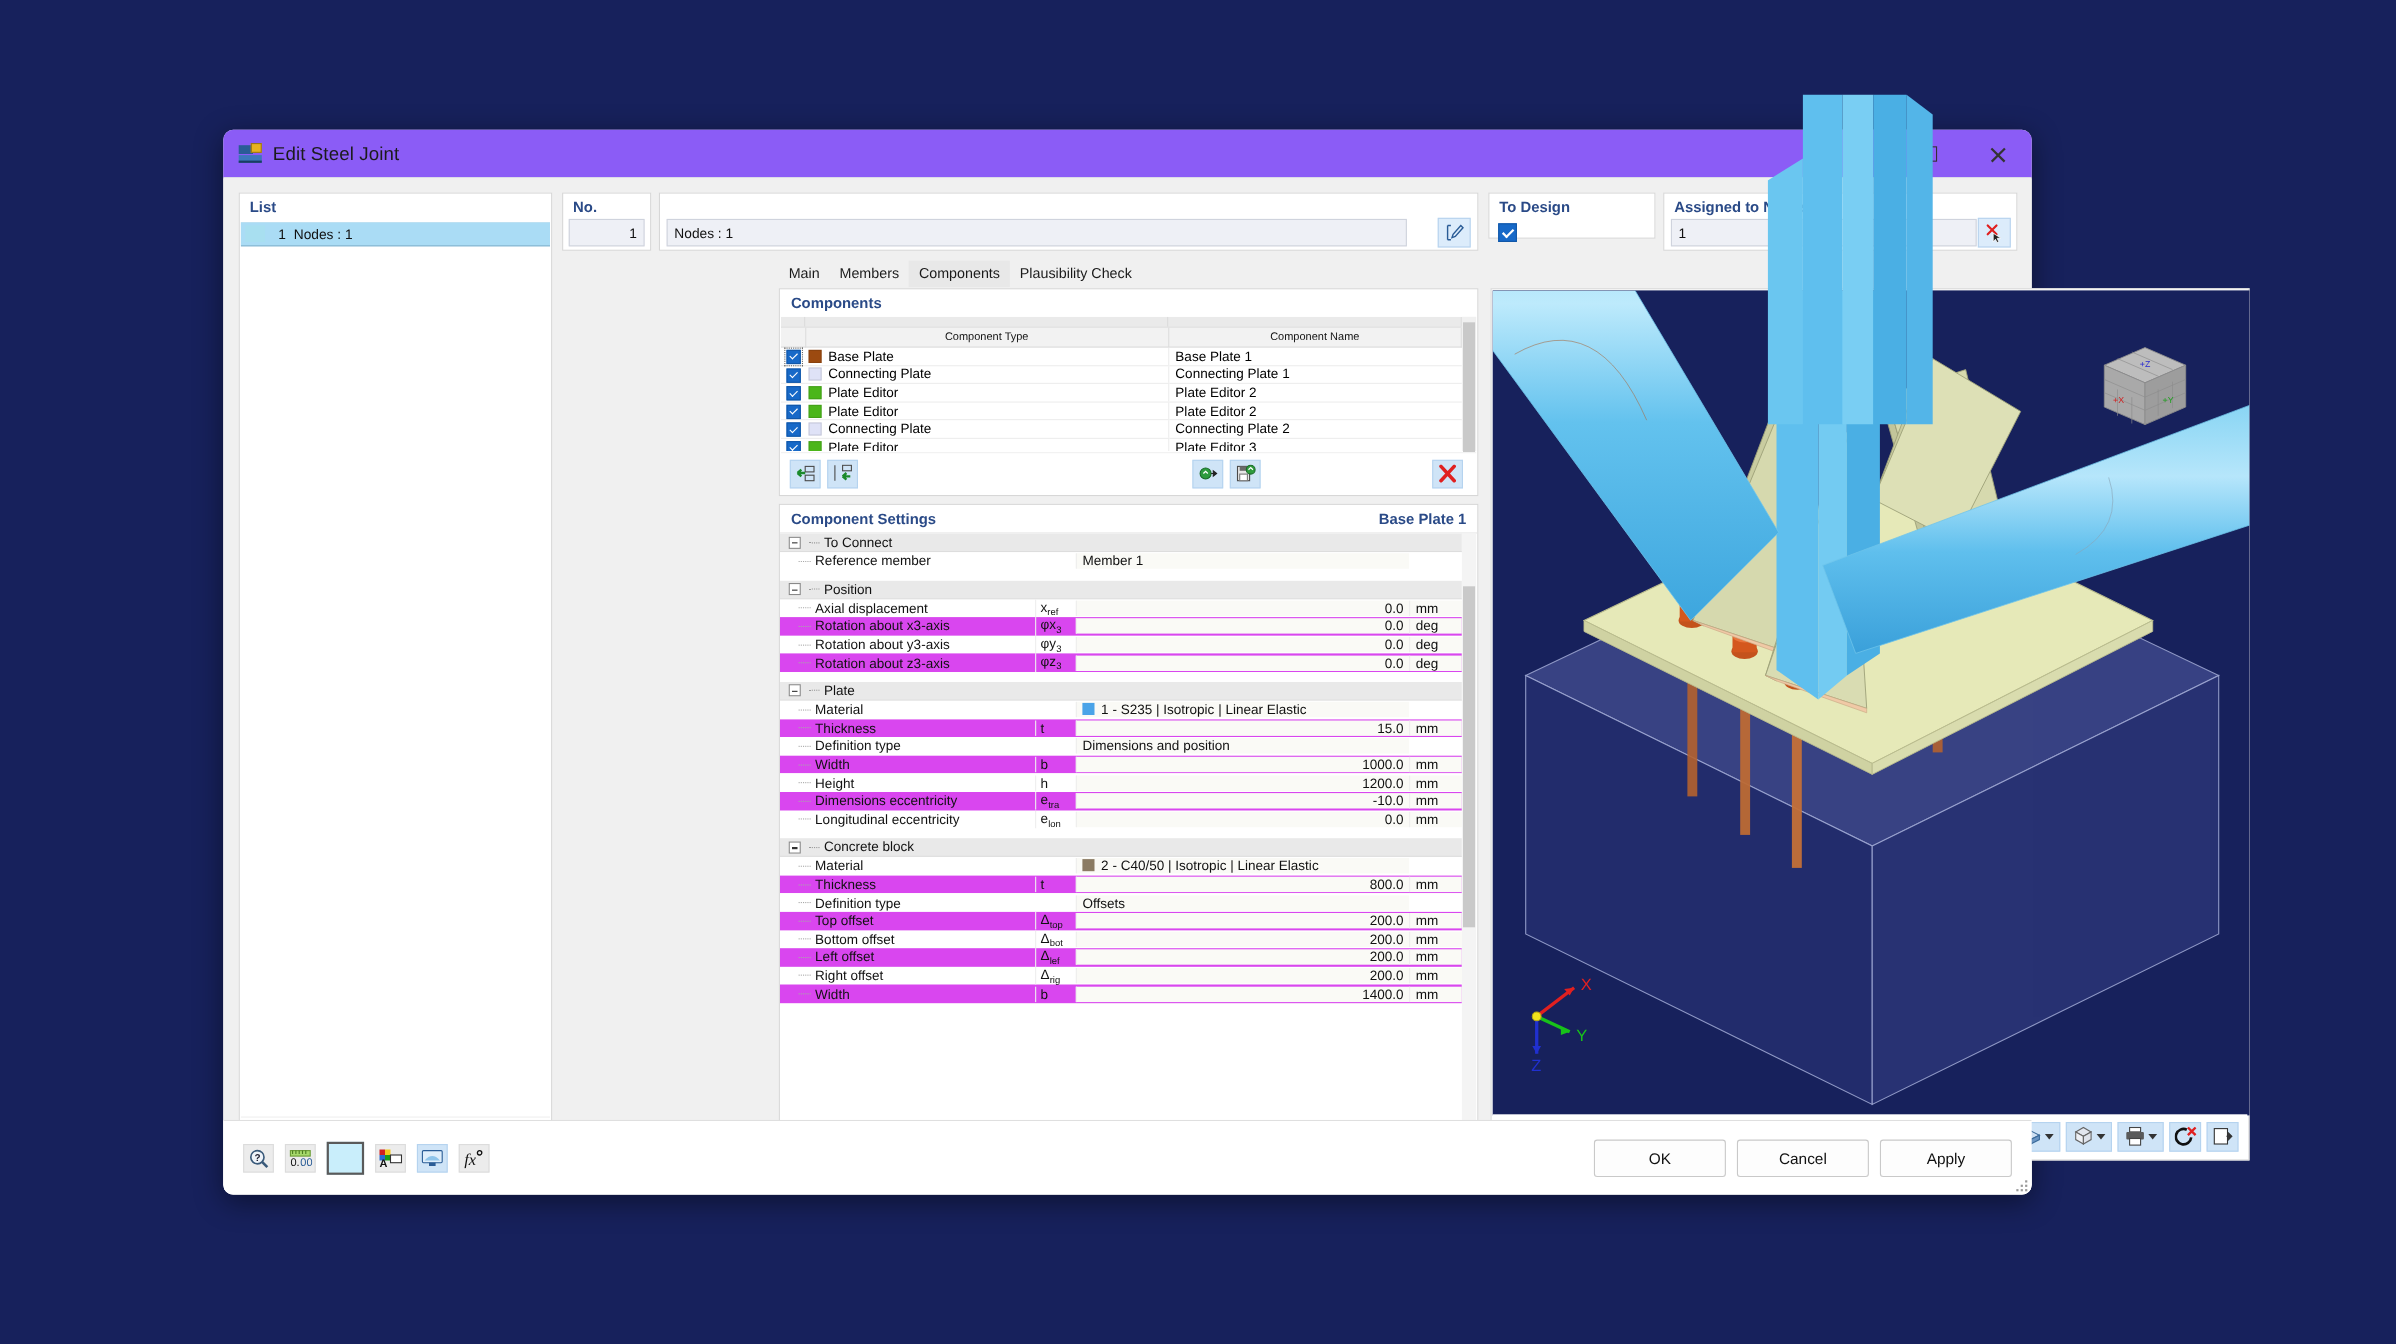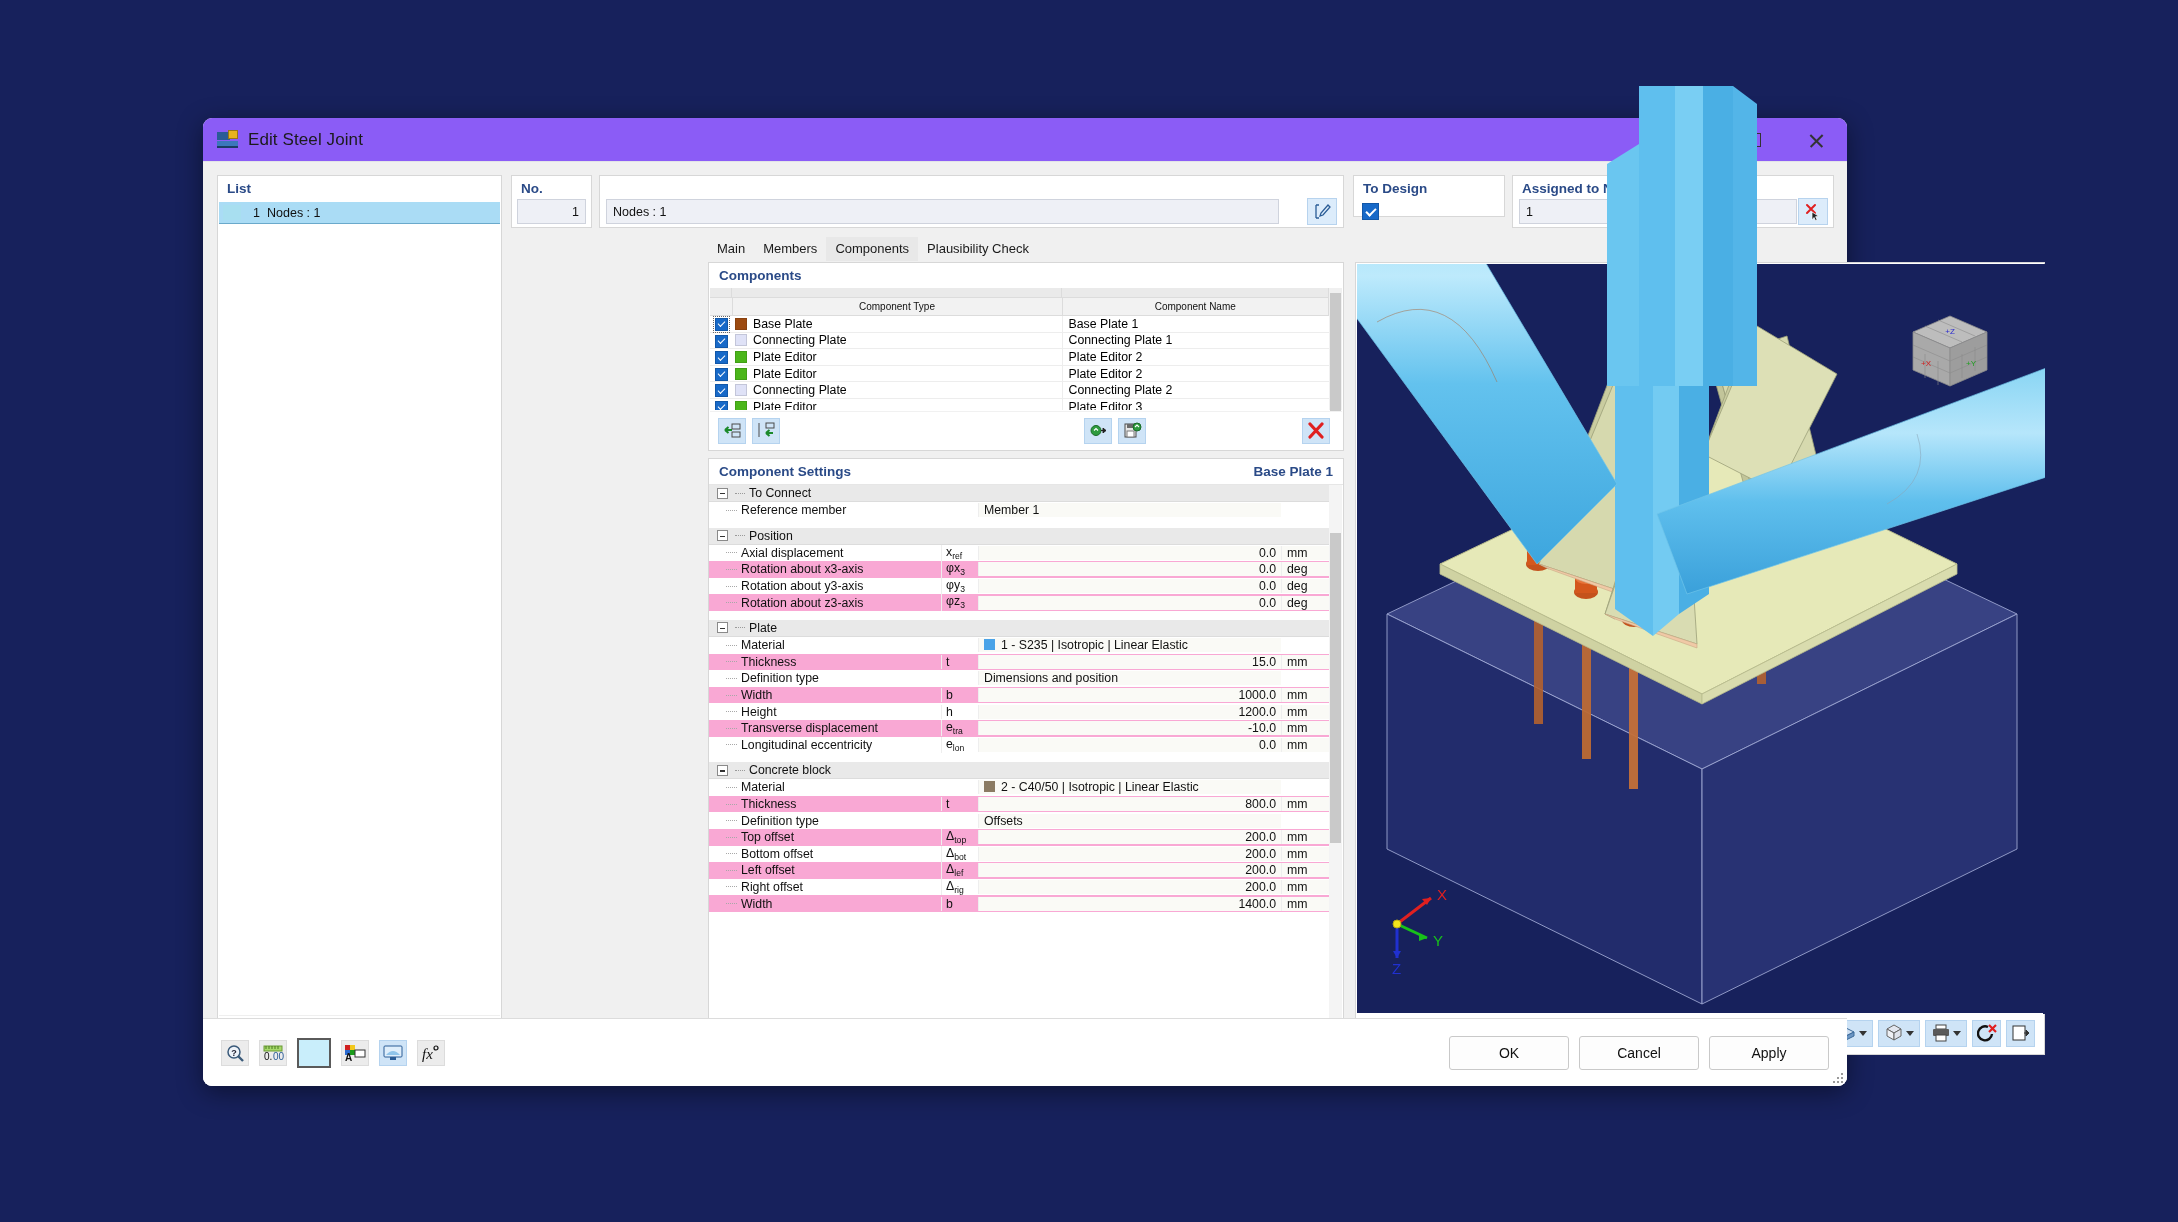--- a/index.html
+++ b/index.html
@@ -171,21 +171,21 @@
   #set-list { position:absolute; left:0; top:26px; right:14px; bottom:0; overflow:hidden; }
 
   .grp-row { display:flex; align-items:center; height:17px; background:#e9e9e9; border-bottom:1px solid #dcdcdc;
              font-size:12.3px; color:#111; }
   .grp-row .exp { width:11px; height:11px; border:1px solid #8a8a8a; background:#fff; margin-left:8px; margin-right:7px;
                   position:relative; flex:none; }
   .grp-row .exp:before { content:''; position:absolute; left:2px; top:4.5px; width:5px; height:1.4px; background:#333; }
   .grp-row .dash { width:10px; height:1px; border-top:1px dotted #9a9a9a; margin-right:4px; }
 
   .p-row { display:flex; align-items:center; height:16.6px; font-size:12.3px; color:#111; background:#fff; }
-  .p-row.alt { background:#f9a8d4; }
+  .p-row.alt { background:#d946ef; }
   .p-row .tree { width:32px; display:flex; align-items:center; justify-content:flex-end; padding-right:4px; flex:none;}
   .p-row .tree i { display:block; width:11px; border-top:1px dotted #a8a8a8; }
   .p-row .lbl { width:200px; flex:none; overflow:hidden; white-space:nowrap; }
   .p-row .sym { width:37px; flex:none; border-left:1px solid #eee; padding-left:4px; }
   .p-row .val { flex:1; text-align:right; padding-right:5px; border-left:1px solid #eee; background:#fafaf6; }
   .p-row .val.left { text-align:left; padding-left:5px; }
   .p-row .unit { width:48px; flex:none; padding-left:5px; border-left:1px solid #eee; background:#fafaf6;}
   .p-row .matsw { width:11px; height:11px; display:inline-block; vertical-align:-1px; margin-right:6px; }
   .gap-row { height:9px; background:#fff; }
   sub { font-size:8.6px; }
@@ -581,21 +581,21 @@
               </span>
               <span class="lbl">Height</span>
               <span class="sym">h</span>
               <span class="val"><span>1200.0</span></span>
               <span class="unit">mm</span>
             </div>
             <div class="p-row alt">
               <span class="tree">
                 <i></i>
               </span>
-              <span class="lbl">Transverse displacement</span>
+              <span class="lbl">Dimensions eccentricity</span>
               <span class="sym">e<sub>tra</sub></span>
               <span class="val"><span>-10.0</span></span>
               <span class="unit">mm</span>
             </div>
             <div class="p-row">
               <span class="tree">
                 <i></i>
               </span>
               <span class="lbl">Longitudinal eccentricity</span>
               <span class="sym">e<sub>lon</sub></span>

